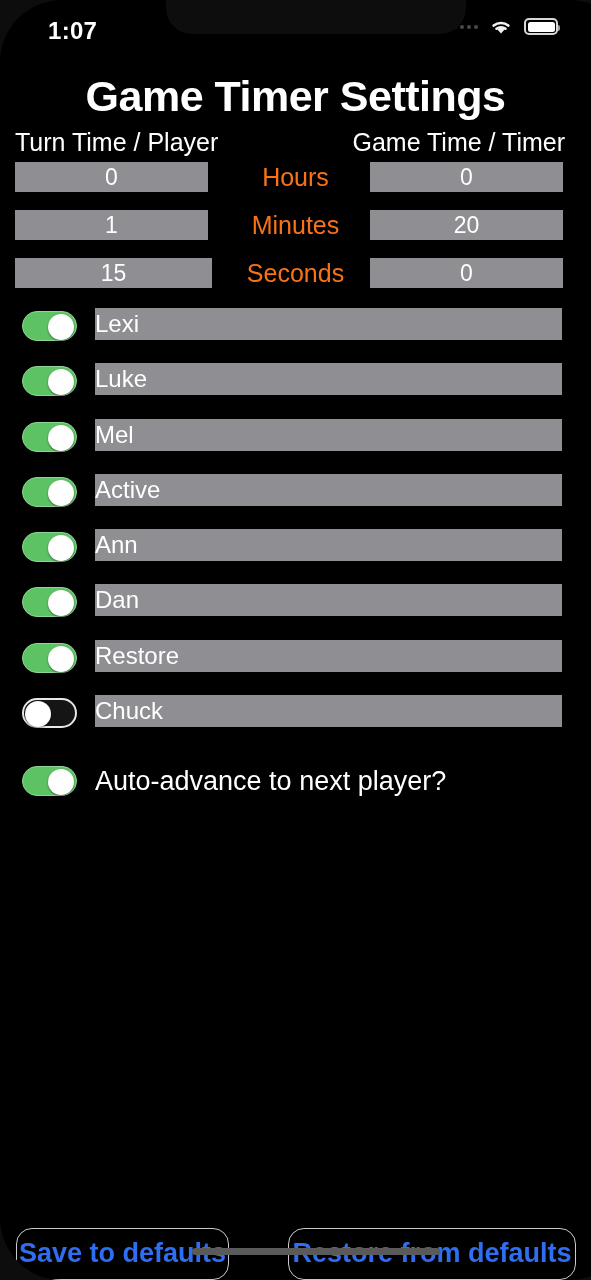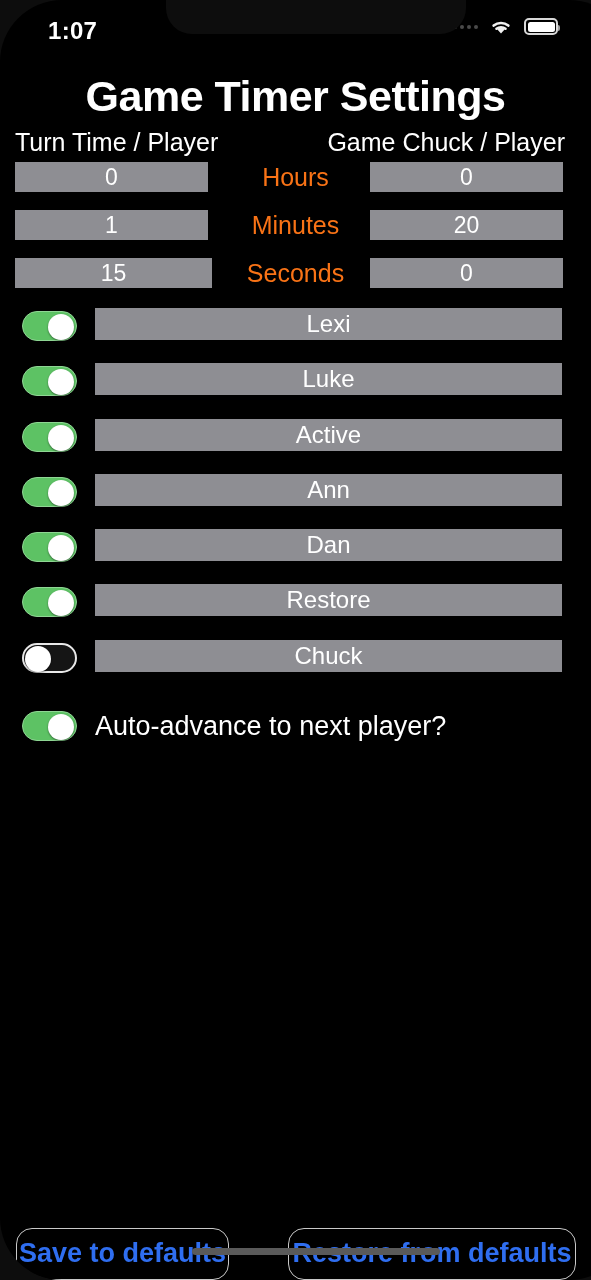--- a/index.html
+++ b/index.html
@@ -243,21 +243,20 @@
   .name-field {
     position: absolute;
     left: 95px;
     top: 2px;
     width: 467px;
     height: 32px;
     background: #8e8e93;
     color: #fff;
     font-size: 24px;
     line-height: 32px;
-    text-align: center;
   }
 
   
   #auto-advance {
     position: relative;
     height: 60px;
     margin-top: 10px;
     text-align: right;
   }
   #auto-advance .toggle { top: 8px; }
@@ -338,21 +337,21 @@
           </span>
       </div>
     </div>
 
     <div id="content">
 
       <div id="page-title">Game Timer Settings</div>
 
       <div class="col-headers">
         <span class="lbl left">Turn Time / Player</span>
-        <span class="lbl right">Game Chuck / Player</span>
+        <span class="lbl right">Game Time / Timer</span>
       </div>
 
       <div class="time-row">
         <div class="time-field left">0</div>
         <div class="time-label">Hours</div>
         <div class="time-field right">0</div>
       </div>
 
       <div class="time-row">
         <div class="time-field left">1</div>
@@ -376,20 +375,26 @@
       <div class="player-row">
         <div class="toggle on">
             <span class="knob"></span>
           </div>
         <div class="name-field">Luke</div>
       </div>
       <div class="player-row">
         <div class="toggle on">
             <span class="knob"></span>
           </div>
+        <div class="name-field">Mel</div>
+      </div>
+      <div class="player-row">
+        <div class="toggle on">
+            <span class="knob"></span>
+          </div>
         <div class="name-field">Active</div>
       </div>
       <div class="player-row">
         <div class="toggle on">
             <span class="knob"></span>
           </div>
         <div class="name-field">Ann</div>
       </div>
       <div class="player-row">
         <div class="toggle on">

